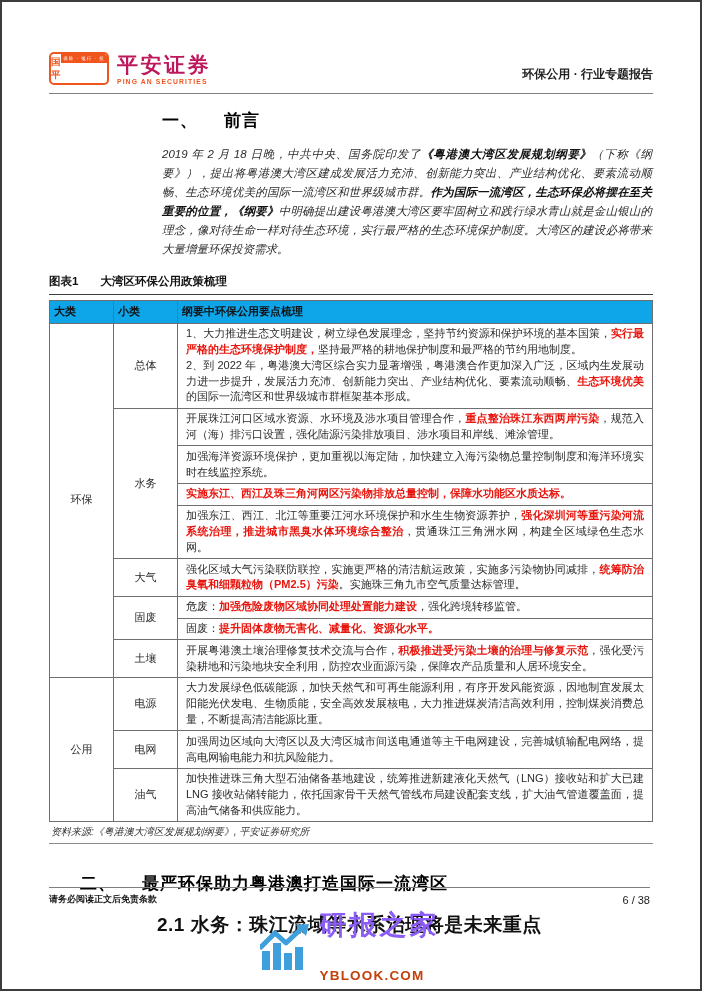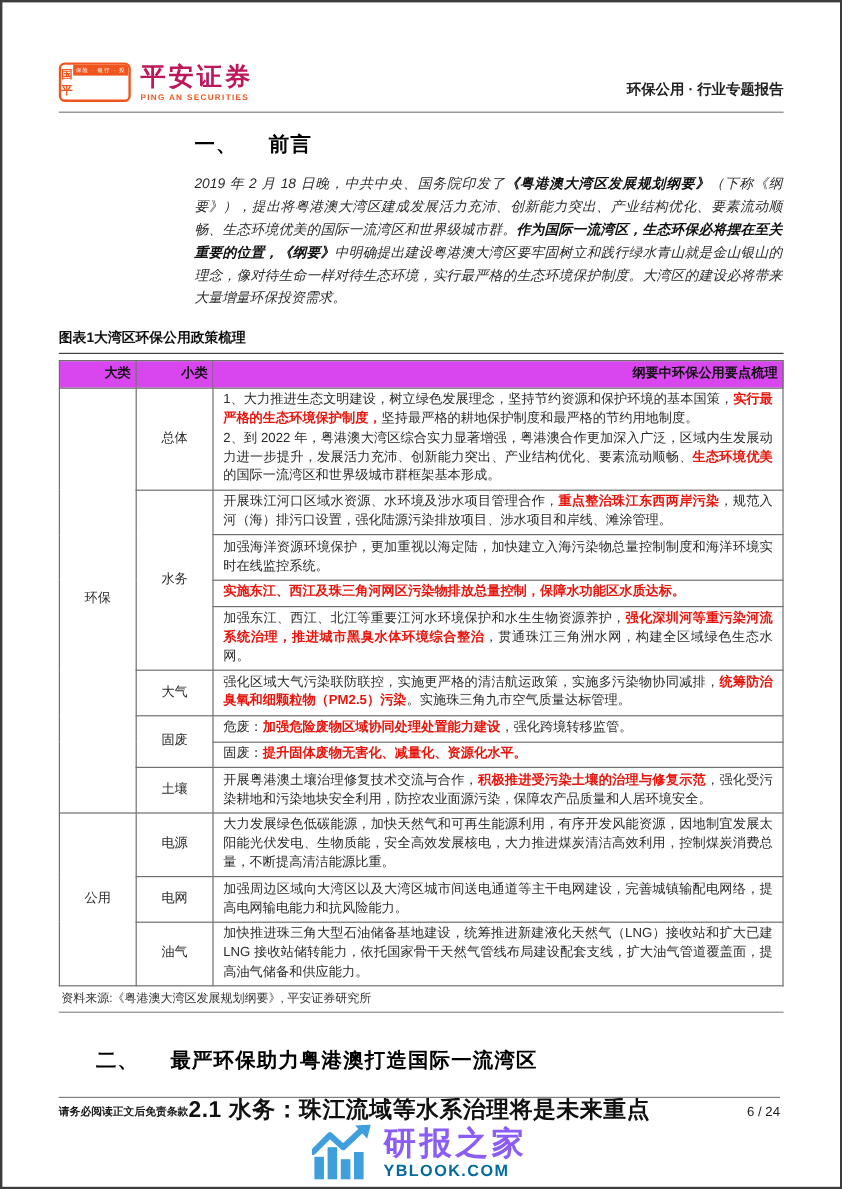--- a/index.html
+++ b/index.html
@@ -29,46 +29,46 @@
   .content { padding:0 47px; }
   .sec-title { margin:15px 0 0 113px; color:#000000; font-size:17px; font-weight:700; letter-spacing:1px; }
   .sec-title .h-num { margin-right:26px; }
   .intro { margin:13px 0 0 113px; width:490px; font-size:11.5px; line-height:19px;
     color:#2b2b2b; text-align:justify;font-style:italic; }
   .seg-b { font-weight:700; color:#111; }
   .seg-r { font-weight:700; color:#e8160e; }
 
   .fig-caption { margin-top:15px; padding-bottom:5px; border-bottom:1px solid #3d3d3d;
     font-size:11.5px; font-weight:700; color:#111; }
-  .fig-caption .fig-label { }
+  .fig-caption .fig-label { margin-right:22px; }
 
   table.policy-table { width:100%; margin-top:5px; border-collapse:collapse;
     font-size:11px; line-height:15.8px; color:#2b2b2b; }
   table.policy-table th, table.policy-table td { border:1px solid #6f6f6f; }
-  table.policy-table thead th { background:#d946ef; font-weight:700; text-align:right;
+  table.policy-table thead th { background:#0ea5e9; font-weight:700; text-align:left;
     padding:3px 4px; color:#111; }
   td.cat { width:64px; text-align:center; vertical-align:middle; padding:2px 4px; }
   td.cell { text-align:justify; vertical-align:middle; padding:2.5px 8px; }
   table.policy-table { border:1.5px solid #555; }
 
   .source { padding:3px 2px 4px 2px; border-bottom:1px solid #8a8a8a;
-    font-size:10px; color:#333; }
+    font-style:italic; font-size:10px; color:#333; }
 
   .sub-title { margin:17px 0 0 108px; font-size:19px; font-weight:700; color:#111; letter-spacing:0.5px; }
   .sec2 { margin-top:28px;margin-left:31px; }
 
   
   .footer { position:absolute; left:0; right:3px; bottom:0; }
   .footer-rule { border:none; border-top:1.5px solid #7f7f7f; margin:0 47px; }
   .footer-row { display:flex; justify-content:space-between; align-items:center; padding:5px 47px 0 47px; }
   .disclaimer { font-size:9px; font-weight:700; color:#1a1a1a; }
   .page-num { font-size:11px; color:#222; }
   .watermark { display:flex; align-items:center; justify-content:center; gap:10px; padding:4px 0 6px 0; }
   .wm-cn { font-size:27px; font-weight:700; color:#8b5cf6; letter-spacing:3px; line-height:30px; }
-  .wm-site { font-size:13.5px; color:#0369a1; letter-spacing:1.2px; font-weight:600; }
+  .wm-site { font-size:13.5px; color:#c2410c; letter-spacing:1.2px; font-weight:600;margin-top:28px; }
 </style>
 </head>
 <body>
 
 <div class="page">
 
   <div class="header">
     <div class="brand">
       <div class="badge">
         <div class="badge-top">中国平安</div>
@@ -164,21 +164,21 @@
       <span class="h-num">二、</span><span>最严环保助力粤港澳打造国际一流湾区</span>
     </div>
 
     <div class="sub-title">2.1 水务：珠江流域等水系治理将是未来重点</div>
   </div>
 
   <div class="footer">
     <hr class="footer-rule">
     <div class="footer-row">
       <span class="disclaimer">请务必阅读正文后免责条款</span>
-      <span class="page-num">6 / 24</span>
+      <span class="page-num">6 / 38</span>
     </div>
     <div class="watermark">
       <svg width="50" height="46" viewBox="0 0 50 46">
         <rect x="2" y="27" width="8" height="19" fill="#3f9fdc"></rect>
         <rect x="13" y="19" width="8" height="27" fill="#3f9fdc"></rect>
         <rect x="24" y="29" width="8" height="17" fill="#3f9fdc"></rect>
         <rect x="35" y="23" width="8" height="23" fill="#3f9fdc"></rect>
         <polyline points="1,23 15,9 26,19 42,4" fill="none" stroke="#3f9fdc" stroke-width="5" stroke-linecap="round" stroke-linejoin="round"></polyline>
         <polygon points="36,1 49,0 46,12" fill="#3f9fdc"></polygon>
       </svg>

